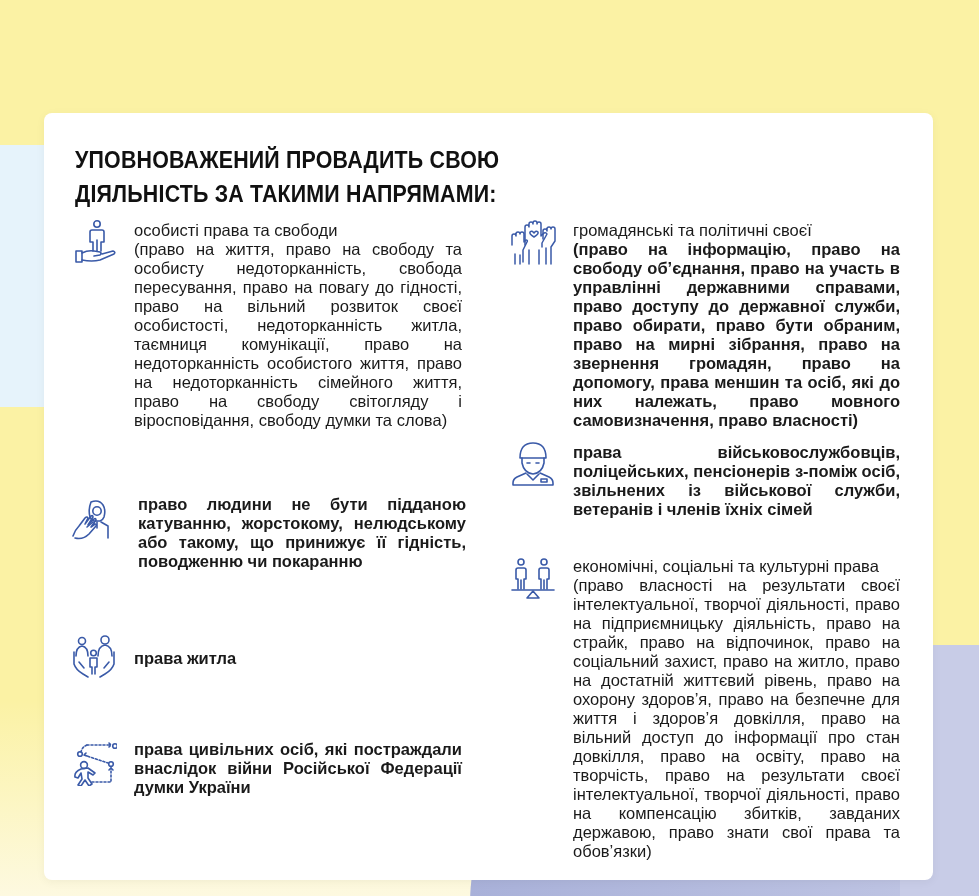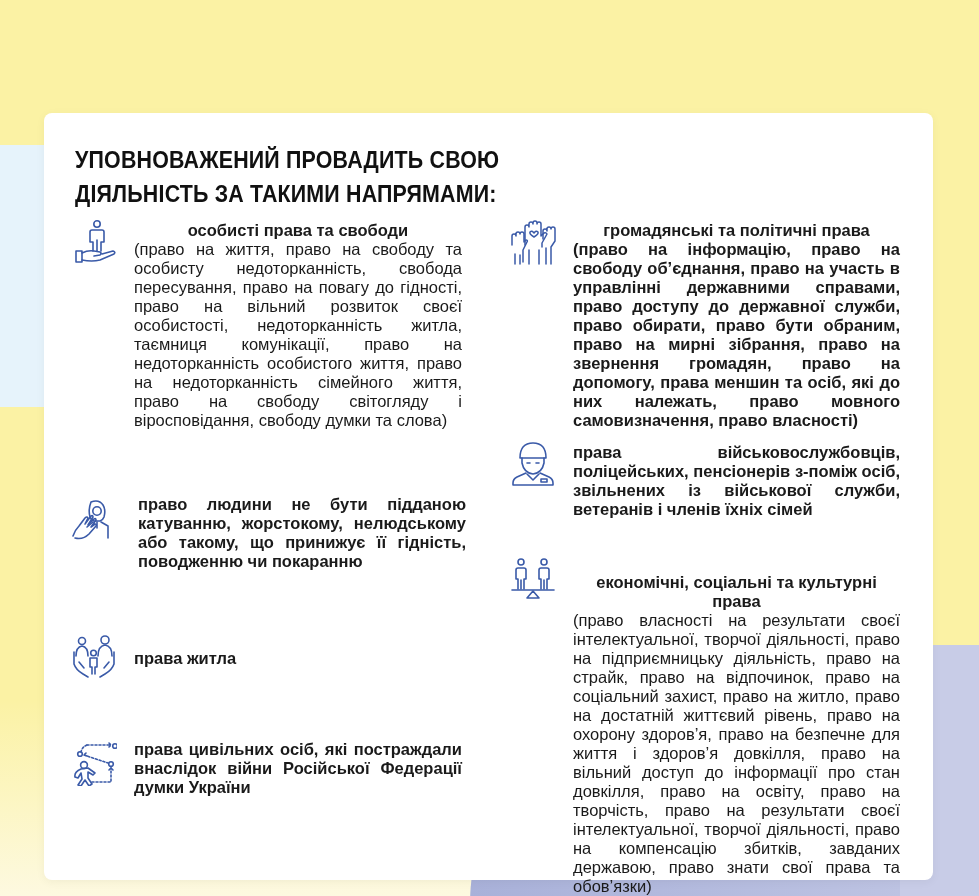--- a/index.html
+++ b/index.html
@@ -38,39 +38,39 @@
   }
   .item { position: absolute; display: flex; }
   .icon {
     position: absolute; width: 46px; height: 46px;
   }
   .icon svg { width: 100%; height: 100%; display: block; }
   .text {
     position: absolute; font-size: 16.5px; line-height: 19px; color: #1a1a1a;
     text-align: justify;
   }
-  .text .head { font-weight: bold; display: block; text-align: center; }
+  .text .head { font-weight: normal; display: block; text-align: left; }
   .text .desc { display: block; }
   .bold-block { font-weight: bold; }
 
   
   #i1 .icon { left: 29px; top: 106px; }
   #i1 .text { left: 90px; top: 108px; width: 328px; }
   #i2 .icon { left: 25px; top: 385px; }
   #i2 .text { left: 94px; top: 382px; width: 328px; }
   #i3 .icon { left: 27px; top: 521px; }
   #i3 .text { left: 90px; top: 536px; width: 328px; }
   #i4 .icon { left: 27px; top: 627px; }
   #i4 .text { left: 90px; top: 627px; width: 328px; }
   #i5 .icon { left: 466px; top: 106px; }
   #i5 .text { left: 529px; top: 108px; width: 327px; }
   #i6 .icon { left: 466px; top: 327px; }
   #i6 .text { left: 529px; top: 330px; width: 327px; }
   #i7 .icon { left: 466px; top: 445px; }
-  #i7 .text { left: 529px; top: 460px; width: 327px; }
+  #i7 .text { left: 529px; top: 444px; width: 327px; }
 </style>
 </head>
 <body>
 
 <div class="bg-blue"></div>
 <div class="bg-fade-bottom"></div>
 <div class="bg-lavender"></div>
 <div class="bg-lav-right"></div>
 
 <div class="card">
@@ -148,21 +148,21 @@
     <div class="icon">
       <svg viewBox="0 0 46 46" fill="none" stroke="#3a5aa8" stroke-width="1.5" stroke-linecap="round" stroke-linejoin="round">
         <path d="M15 26 v-18 q0 -2 2 -2 q2 0 2 2 v-3 q0 -2 2 -2 q2 0 2 2 v-1 q0 -2 2 -2 q2 0 2 2 v1 q0 -2 2 -2 q2 0 2 2 v12 l3 -3 q2 -1 3 1 l-5 9 v4"></path>
         <path d="M24 14 q-2 -3 -4 -1 q-1 2 4 5 q5 -3 4 -5 q-2 -2 -4 1 z"></path>
         <path d="M2 26 v-9 q0 -2 2 -2 q2 0 2 2 v-2 q0 -2 2 -2 q2 0 2 2 q0 -2 2 -2 q2 0 2 2 v8 l2 -2 q2 0 1 2 l-4 8 v12 M5 35 v10 M10 45 v-9"></path>
         <path d="M33 20 v-8 q0 -2 2 -2 q2 0 2 2 v-2 q0 -2 2 -2 q2 0 2 2 q0 -2 2 -2 q2 0 2 2 v12 l-4 6 v17 M36 29 v16"></path>
         <path d="M19 31 v14 M29 31 v14"></path>
       </svg>
     </div>
     <div class="text bold-block">
-      <span class="head">громадянські та політичні права</span>
+      <span class="head">громадянські та політичні своєї</span>
       <span class="desc" style="font-weight:bold">(право на інформацію, право на свободу об’єднання, право на участь в управлінні державними справами, право доступу до державної служби, право обирати, право бути обраним, право на мирні зібрання, право на звернення громадян, право на допомогу, права меншин та осіб, які до них належать, право мовного самовизначення, право власності)</span>
     </div>
   </div>
 
   <div id="i6" class="item">
     <div class="icon">
       <svg viewBox="0 0 46 46" fill="none" stroke="#3a5aa8" stroke-width="1.6" stroke-linecap="round" stroke-linejoin="round">
         <path d="M10 18 q0 -15 13 -15 q13 0 13 15 h-26 z"></path>
         <path d="M12 18 v5 q2 10 11 11 q9 -1 11 -11 v-5"></path>
         <path d="M17 23 h3 M26 23 h3"></path>

